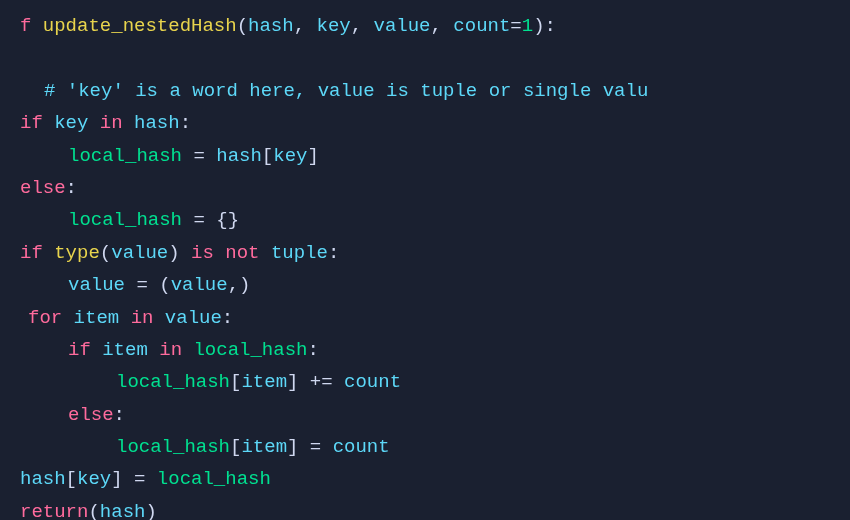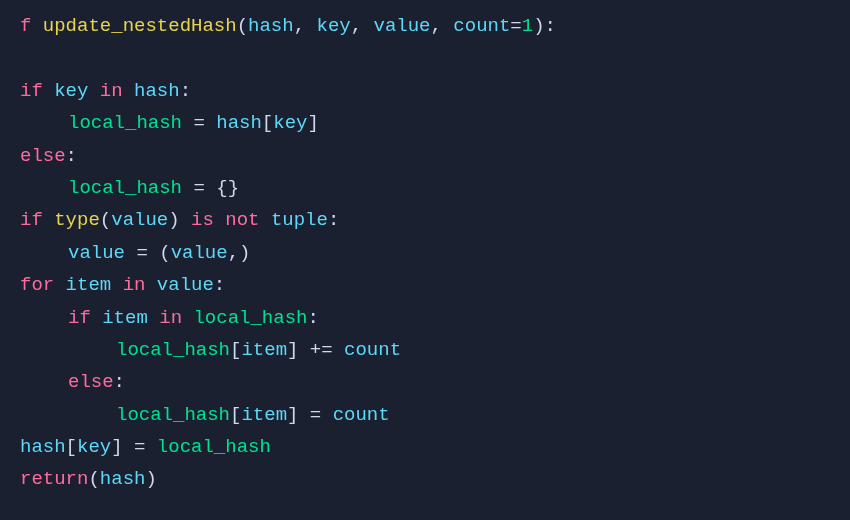--- a/index.html
+++ b/index.html
@@ -30,26 +30,27 @@
       padding: 1px 20px;
       white-space: pre;
     }
   </style>
 </head>
 <body>
 
 <div class="code-container">
 <div class="line" style="padding-left: 20px;"><span style="color: rgb(255, 107, 157);">f </span><span style="color: rgb(232, 212, 77);">update_nestedHash</span><span style="color: rgb(208, 216, 240);">(</span><span style="color: rgb(93, 216, 248);">hash</span><span style="color: rgb(208, 216, 240);">, </span><span style="color: rgb(93, 216, 248);">key</span><span style="color: rgb(208, 216, 240);">, </span><span style="color: rgb(93, 216, 248);">value</span><span style="color: rgb(208, 216, 240);">, </span><span style="color: rgb(93, 216, 248);">count</span><span style="color: rgb(208, 216, 240);">=</span><span style="color: rgb(0, 224, 144);">1</span><span style="color: rgb(208, 216, 240);">):</span></div>
     <div class="line" style="padding-left: 20px;">&nbsp;</div>
+    <div class="line" style="padding-left: 44px;"><span style="color: rgb(93, 216, 248);"># 'key' is a word here, value is tuple or single valu</span></div>
     <div class="line" style="padding-left: 20px;"><span style="color: rgb(255, 107, 157);">if </span><span style="color: rgb(93, 216, 248);">key </span><span style="color: rgb(255, 107, 157);">in </span><span style="color: rgb(93, 216, 248);">hash</span><span style="color: rgb(208, 216, 240);">:</span></div>
     <div class="line" style="padding-left: 68px;"><span style="color: rgb(0, 224, 144);">local_hash</span><span style="color: rgb(208, 216, 240);"> = </span><span style="color: rgb(93, 216, 248);">hash</span><span style="color: rgb(208, 216, 240);">[</span><span style="color: rgb(93, 216, 248);">key</span><span style="color: rgb(208, 216, 240);">]</span></div>
     <div class="line" style="padding-left: 20px;"><span style="color: rgb(255, 107, 157);">else</span><span style="color: rgb(208, 216, 240);">:</span></div>
     <div class="line" style="padding-left: 68px;"><span style="color: rgb(0, 224, 144);">local_hash</span><span style="color: rgb(208, 216, 240);"> = {}</span></div>
     <div class="line" style="padding-left: 20px;"><span style="color: rgb(255, 107, 157);">if </span><span style="color: rgb(232, 212, 77);">type</span><span style="color: rgb(208, 216, 240);">(</span><span style="color: rgb(93, 216, 248);">value</span><span style="color: rgb(208, 216, 240);">) </span><span style="color: rgb(255, 107, 157);">is not </span><span style="color: rgb(93, 216, 248);">tuple</span><span style="color: rgb(208, 216, 240);">:</span></div>
     <div class="line" style="padding-left: 68px;"><span style="color: rgb(93, 216, 248);">value</span><span style="color: rgb(208, 216, 240);"> = (</span><span style="color: rgb(93, 216, 248);">value</span><span style="color: rgb(208, 216, 240);">,)</span></div>
-    <div class="line" style="padding-left: 20px;"><span style="color: rgb(255, 107, 157);">for </span><span style="color: rgb(93, 216, 248);">item </span><span style="color: rgb(255, 107, 157);">in </span><span style="color: rgb(93, 216, 248);">value</span><span style="color: rgb(208, 216, 240);">:</span></div>
+    <div class="line" style="padding-left: 28px;"><span style="color: rgb(255, 107, 157);">for </span><span style="color: rgb(93, 216, 248);">item </span><span style="color: rgb(255, 107, 157);">in </span><span style="color: rgb(93, 216, 248);">value</span><span style="color: rgb(208, 216, 240);">:</span></div>
     <div class="line" style="padding-left: 68px;"><span style="color: rgb(255, 107, 157);">if </span><span style="color: rgb(93, 216, 248);">item </span><span style="color: rgb(255, 107, 157);">in </span><span style="color: rgb(0, 224, 144);">local_hash</span><span style="color: rgb(208, 216, 240);">:</span></div>
     <div class="line" style="padding-left: 116px;"><span style="color: rgb(0, 224, 144);">local_hash</span><span style="color: rgb(208, 216, 240);">[</span><span style="color: rgb(93, 216, 248);">item</span><span style="color: rgb(208, 216, 240);">] += </span><span style="color: rgb(93, 216, 248);">count</span></div>
     <div class="line" style="padding-left: 68px;"><span style="color: rgb(255, 107, 157);">else</span><span style="color: rgb(208, 216, 240);">:</span></div>
     <div class="line" style="padding-left: 116px;"><span style="color: rgb(0, 224, 144);">local_hash</span><span style="color: rgb(208, 216, 240);">[</span><span style="color: rgb(93, 216, 248);">item</span><span style="color: rgb(208, 216, 240);">] = </span><span style="color: rgb(93, 216, 248);">count</span></div>
     <div class="line" style="padding-left: 20px;"><span style="color: rgb(93, 216, 248);">hash</span><span style="color: rgb(208, 216, 240);">[</span><span style="color: rgb(93, 216, 248);">key</span><span style="color: rgb(208, 216, 240);">] = </span><span style="color: rgb(0, 224, 144);">local_hash</span></div>
     <div class="line" style="padding-left: 20px;"><span style="color: rgb(255, 107, 157);">return</span><span style="color: rgb(208, 216, 240);">(</span><span style="color: rgb(93, 216, 248);">hash</span><span style="color: rgb(208, 216, 240);">)</span></div>
   </div>
 
 </body></html>

